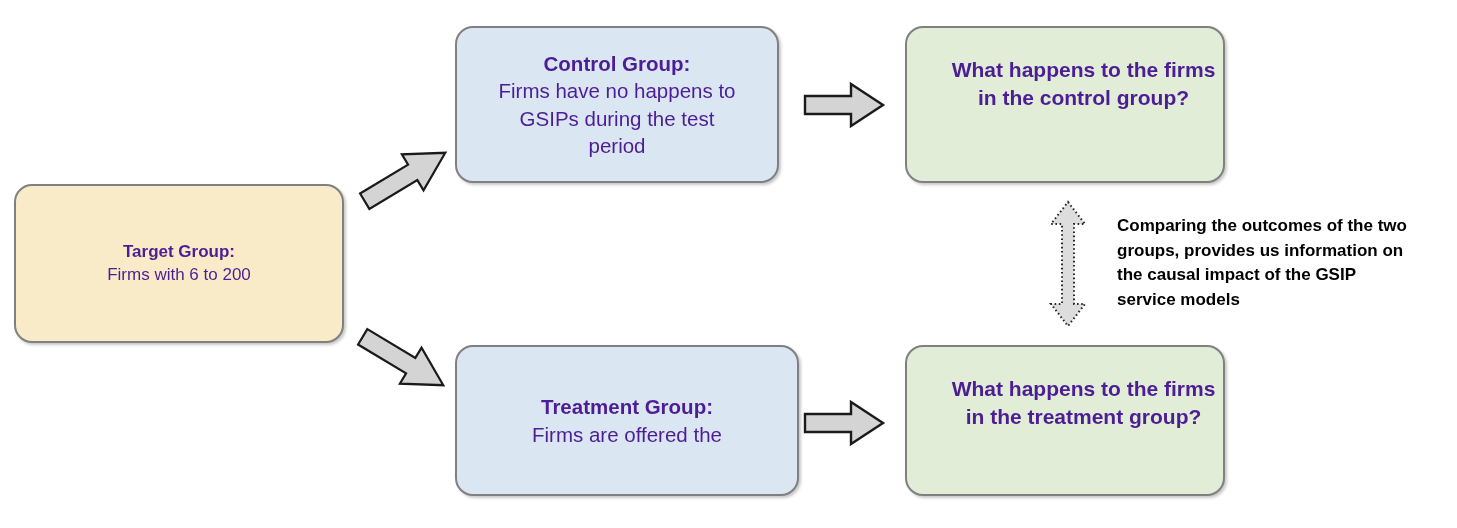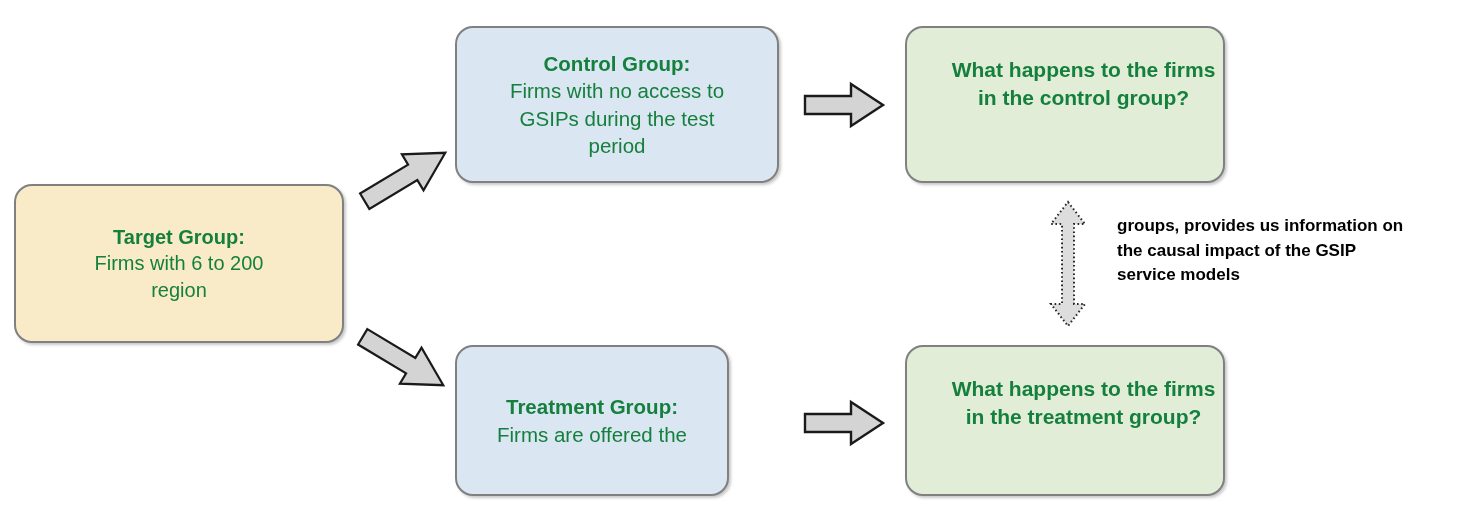--- a/index.html
+++ b/index.html
@@ -20,34 +20,34 @@
   .box {
     position: absolute;
     box-sizing: border-box;
     border: 2.5px solid #808080;
     border-radius: 18px;
     display: flex;
     flex-direction: column;
     align-items: center;
     justify-content: center;
     text-align: center;
-    color: #15803d;
+    color: #4c1d95;
     box-shadow: 2px 2px 3px rgba(0,0,0,0.22);
   }
   .box .line {
     display: block;
     line-height: 1.32;
     white-space: nowrap;
   }
   .box .line.bold {
     font-weight: bold;
   }
   .box-target {
     background: #FAEBC8;
-    font-size: 20px;
+    font-size: 17px;
   }
   .box-blue {
     background: #DAE6F2;
     font-size: 20.5px;
   }
   .box-green {
     background: #E2EDD8;
     font-size: 21px;
     font-weight: bold;
     justify-content: flex-start;
@@ -77,34 +77,33 @@
 </style>
 </head>
 <body>
 
 <div id="canvas">
 
   <div class="box box-target" style="left:14px; top:184px; width:330px; height:159px;">
     <div class="inner">
       <span class="line bold">Target Group:</span>
       <span class="line">Firms with 6 to 200</span>
-      <span class="line">region</span>
     </div>
   </div>
 
   <div class="box box-blue" style="left:455px; top:26px; width:324px; height:157px;">
     <div class="inner">
       <span class="line bold">Control Group:</span>
-      <span class="line">Firms with no access to</span>
+      <span class="line">Firms have no happens to</span>
       <span class="line">GSIPs during the test</span>
       <span class="line">period</span>
     </div>
   </div>
 
-  <div class="box box-blue" style="left:455px; top:345px; width:274px; height:151px;">
+  <div class="box box-blue" style="left:455px; top:345px; width:344px; height:151px;">
     <div class="inner">
       <span class="line bold">Treatment Group:</span>
       <span class="line">Firms are offered the</span>
     </div>
   </div>
 
   <div class="box box-green" style="left:905px; top:26px; width:320px; height:157px;">
     <div class="inner">
       <span class="line">What happens to the firms</span>
       <span class="line">in the control group?</span>
@@ -147,18 +146,19 @@
   </div>
 
   <div class="arrow" style="left:1044px; top:200px; width:48px; height:128px;">
     <svg width="48" height="128" viewBox="0 0 48 128">
       <polygon points="24,2 41,24 30,24 30,104 41,104 24,126 7,104 18,104 18,24 7,24" fill="#DDDDDD" stroke="#2A2A2A" stroke-width="2" stroke-dasharray="1.6 2.6" stroke-linejoin="miter"></polygon>
     </svg>
   </div>
 
 
   <div class="caption" style="left:1117px; top:214px;">
+    <span class="line">Comparing the outcomes of the two</span>
     <span class="line">groups, provides us information on</span>
     <span class="line">the causal impact of the GSIP</span>
     <span class="line">service models</span>
   </div>
 
 </div>
 
 </body></html>

